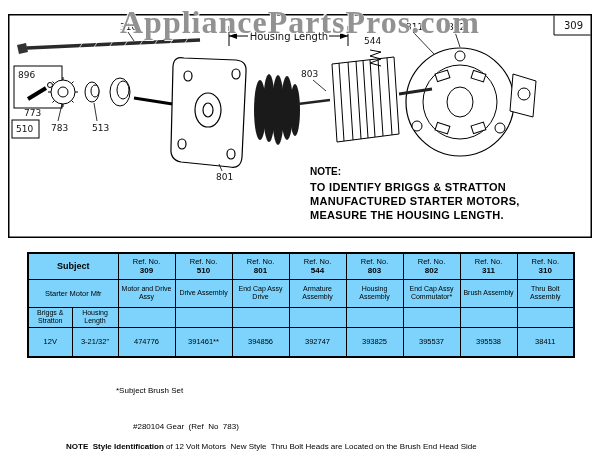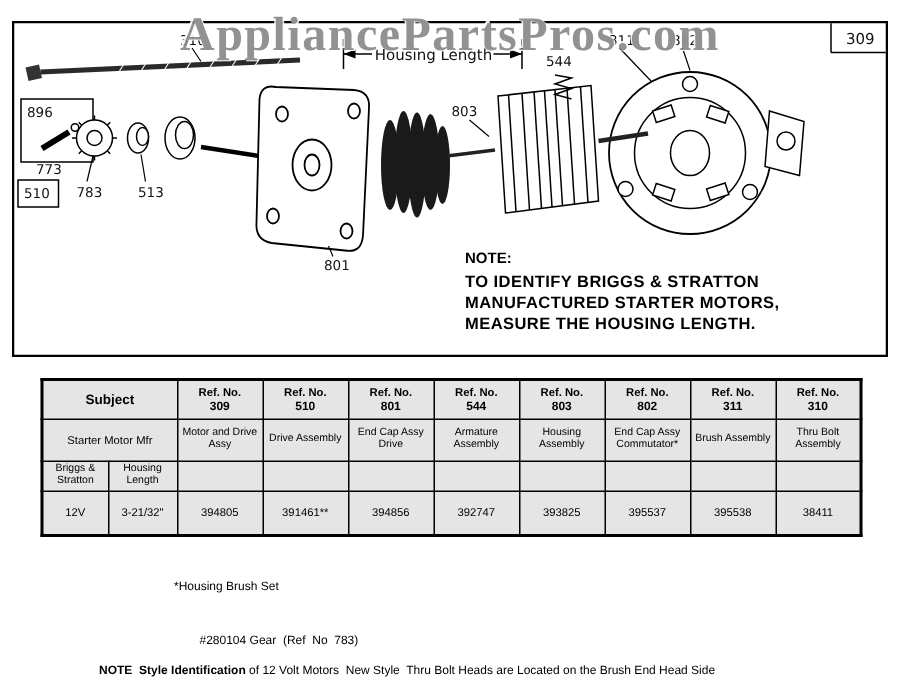--- a/index.html
+++ b/index.html
@@ -15,25 +15,25 @@
     pointer-events:none;
   }
 
   svg.diagram { position:absolute; left:8px; top:14px; z-index:1; }
   .dlabel { font-family:"DejaVu Sans",sans-serif; font-size:9px; fill:#111; }
   .dlabel-lg { font-family:"DejaVu Sans",sans-serif; font-size:10px; fill:#111; }
   .dnote { font-family:"Liberation Sans",sans-serif; font-weight:bold; font-size:11px; fill:#000; letter-spacing:.3px; }
   .dnote-h { font-family:"Liberation Sans",sans-serif; font-weight:bold; font-size:10px; fill:#000; }
 
   table.parts { position:absolute; left:27px; top:252px; z-index:2; border-collapse:collapse; table-layout:fixed;
-    width:546px; font-size:7.5px; border:2px solid #000; background:#e5e5e5; }
+    width:546px; font-size:7.5px; border:2px solid #000; background:#7dd3fc; }
   table.parts td { border:1px solid #000; text-align:center; vertical-align:middle; padding:1px 2px; overflow:hidden; }
   td.subject { font-weight:bold; font-size:9px; }
   td.mfr { text-align:left; font-size:7.5px; padding-left:3px; }
-  .refno div:first-child { font-weight:bold; font-size:7.5px; }
+  .refno div:first-child { font-weight:normal; font-size:7.5px; }
   .refno div:last-child { font-weight:bold; font-size:8px; }
   td.desc { font-size:7px; line-height:8.5px; }
   td.val { font-size:7.5px; }
 
   .footnotes { position:absolute; left:112px; top:361px; z-index:2; font-size:8px; line-height:12px; white-space:pre; }
   .fn1 { margin-left:4px; }
   .fn-indent { margin-left:21px; }
 
   .bottom-note { position:absolute; left:66px; top:424px; width:530px; z-index:2; font-size:8px; white-space:pre; }
   .bottom-note .b { font-weight:bold; }
@@ -247,34 +247,34 @@
       <td></td>
       <td></td>
       <td></td>
       <td></td>
       <td></td>
       <td></td>
     </tr>
     <tr style="height:30px">
       <td class="val">12V</td>
       <td class="val">3-21/32"</td>
-      <td class="val">394805</td>
+      <td class="val">474776</td>
       <td class="val">391461**</td>
       <td class="val">394856</td>
       <td class="val">392747</td>
       <td class="val">393825</td>
       <td class="val">395537</td>
       <td class="val">395538</td>
       <td class="val">38411</td>
     </tr>
   </tbody>
     </table>
 
   <div class="footnotes">
-    <div class="fn1">*Housing Brush Set</div>
+    <div class="fn1">*Subject Brush Set</div>
     <div class="fn-indent">#280104 Gear  (Ref  No  783)</div>
     
     
   </div>
 
   <div class="bottom-note">
     <div class="l1"><span class="b">NOTE</span>  <span class="b">Style Identification</span><span> of 12 Volt Motors  New Style  Thru Bolt Heads are Located on the Brush End Head Side</span></div>
     
   </div>
 

